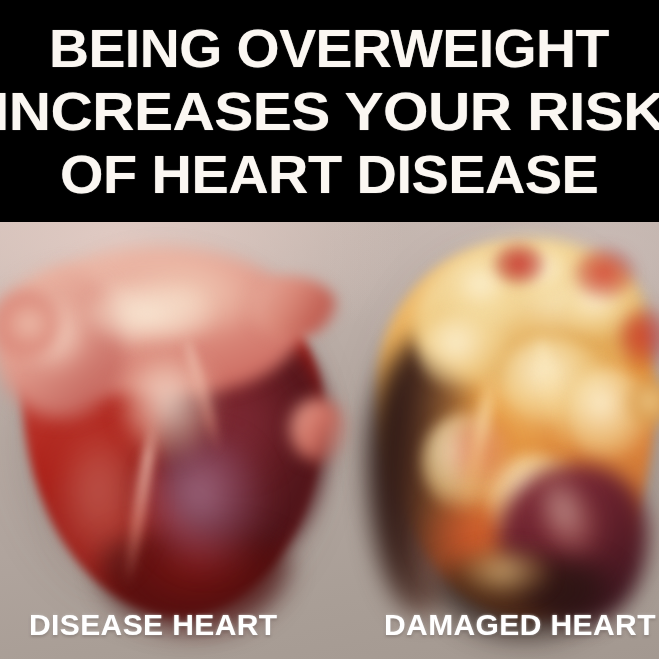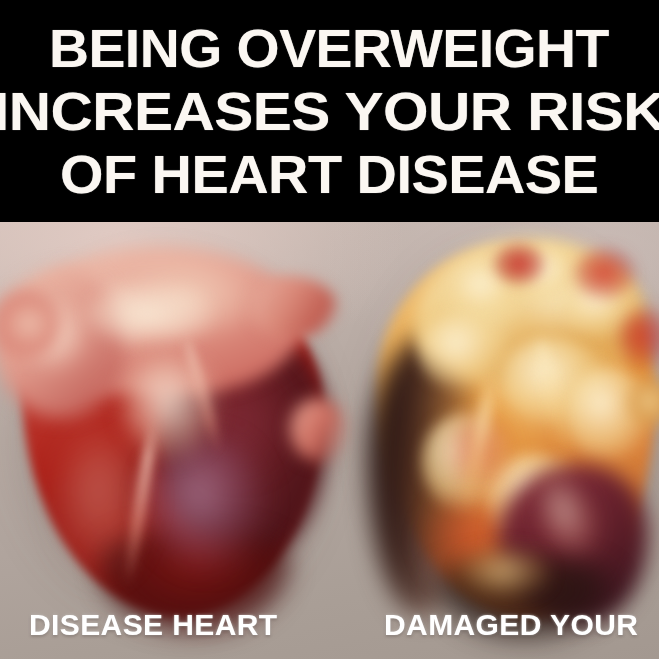--- a/index.html
+++ b/index.html
@@ -411,15 +411,15 @@
       <div class="blob muscle-sheen"></div>
       <div class="blob streak1"></div>
       <div class="blob streak2"></div>
       <div class="blob apex-dark"></div>
       <div class="blob fat-bottom-hl"></div>
       <div class="blob stump-r"></div>
     </div>
   </div>
 
   <div class="caption" id="caption-healthy">DISEASE HEART</div>
-  <div class="caption" id="caption-damaged">DAMAGED YOUR</div>
+  <div class="caption" id="caption-damaged">DAMAGED HEART</div>
 
 </div>
 
 </body></html>

